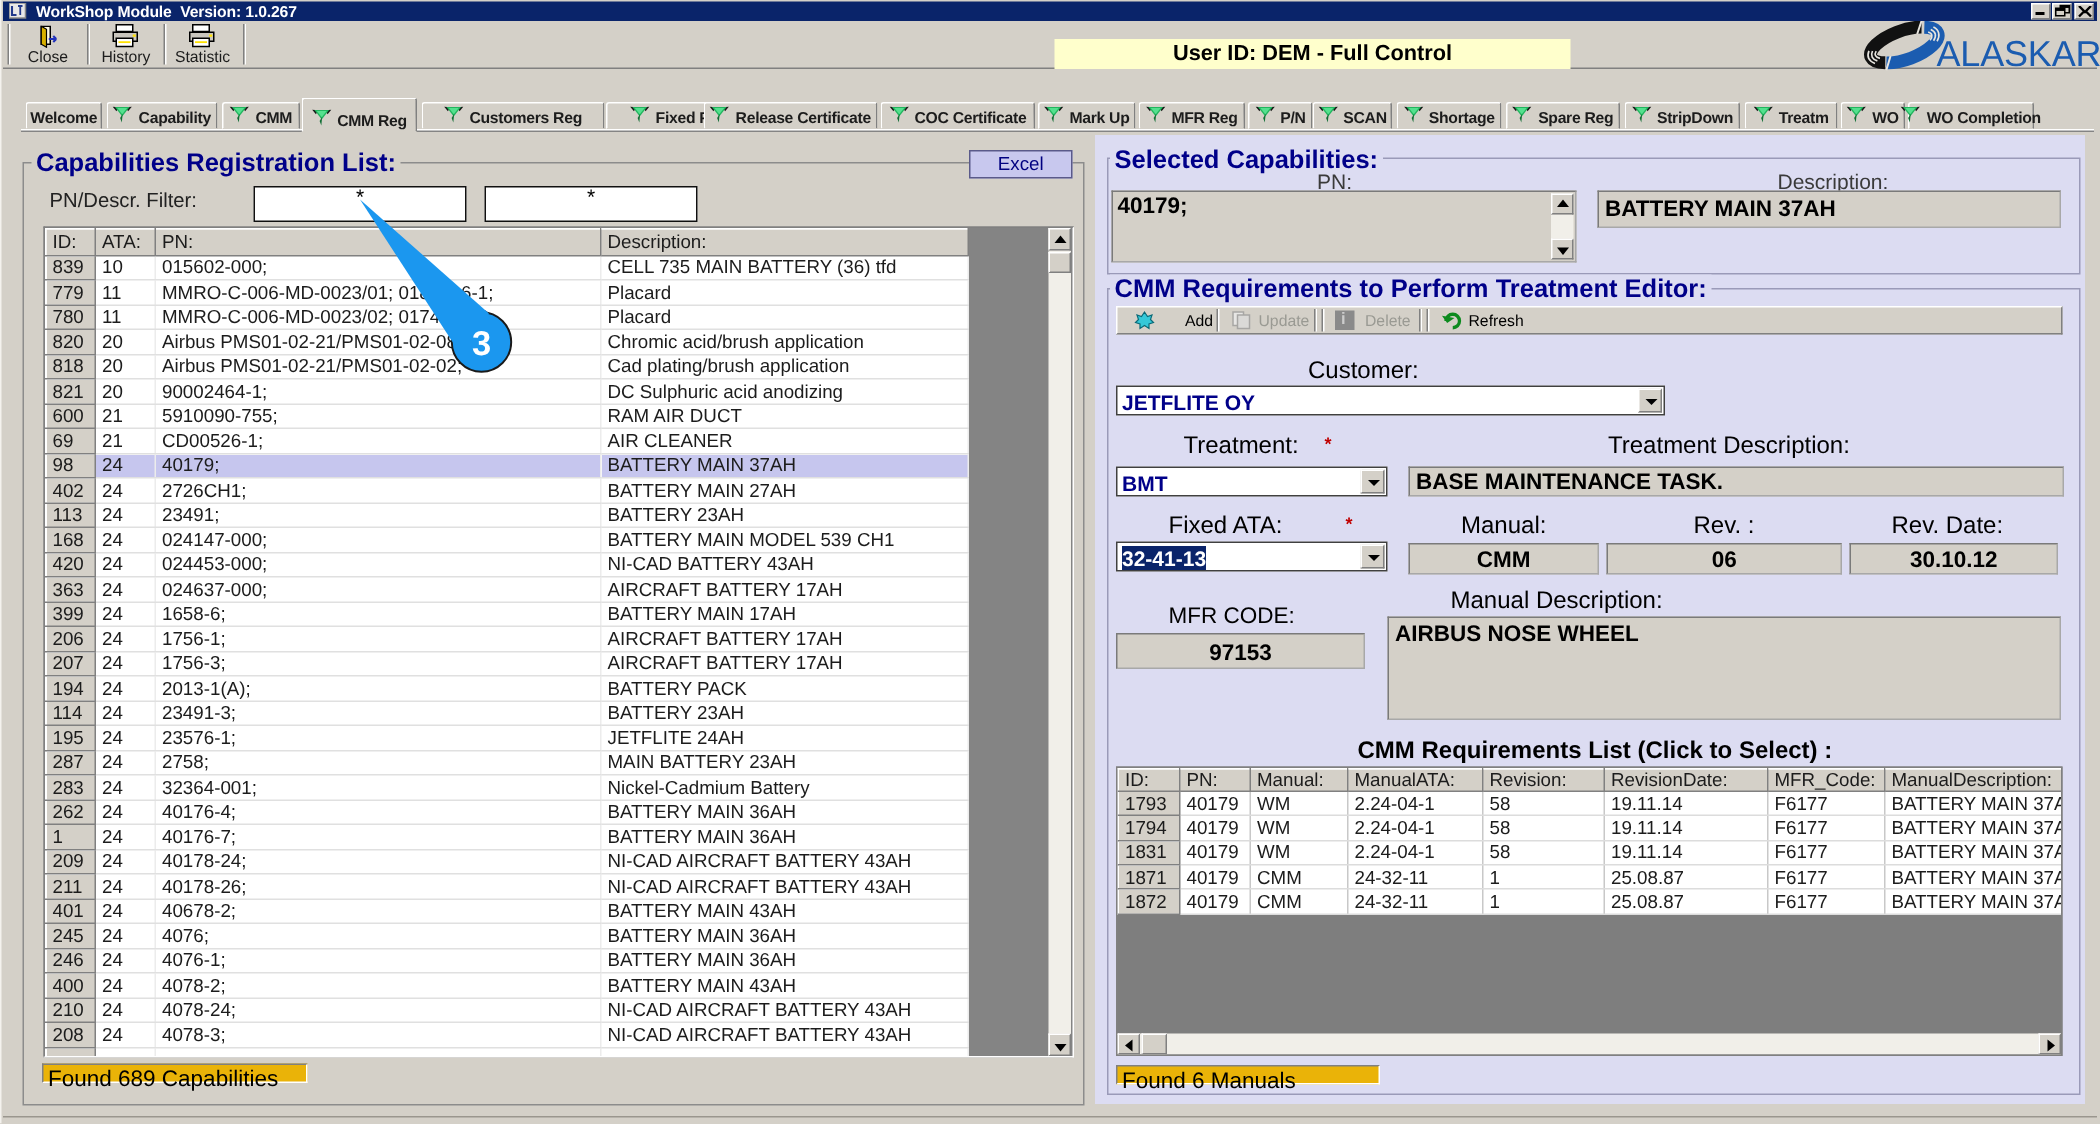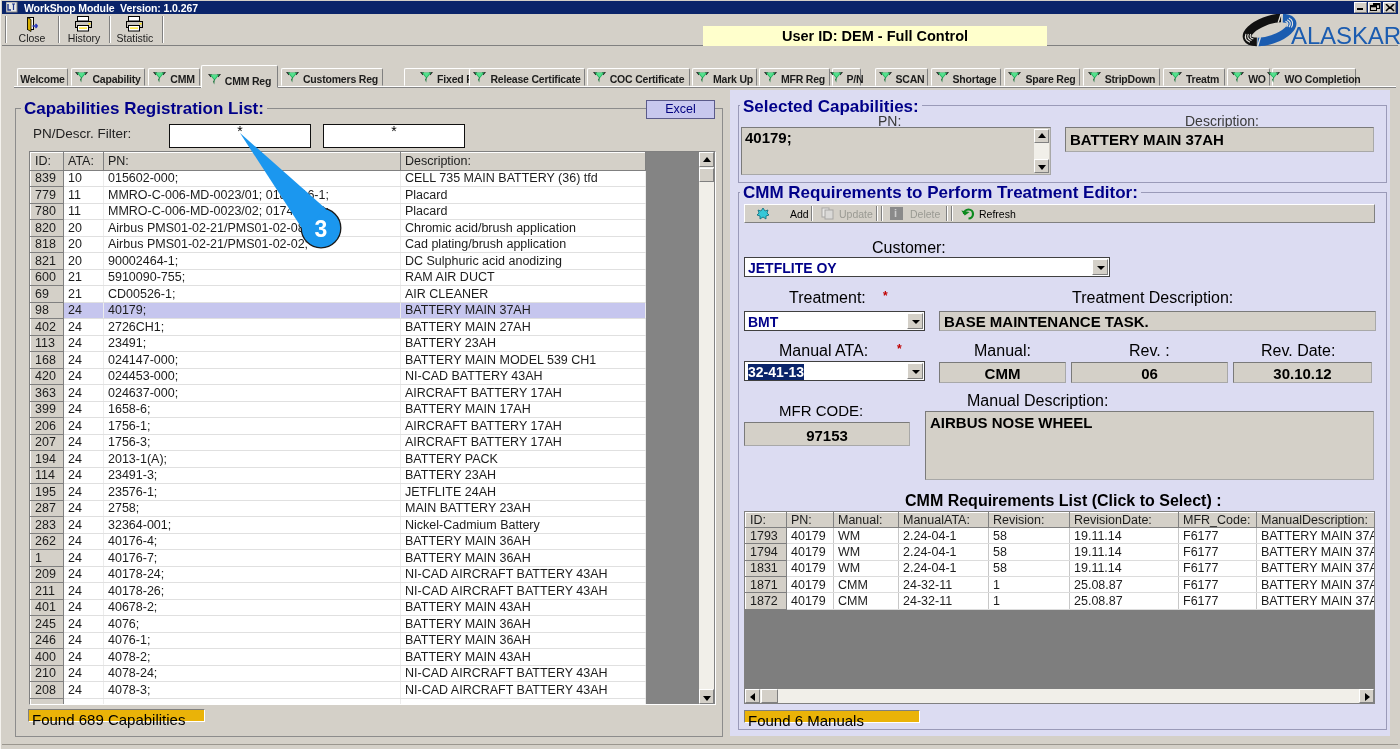--- a/index.html
+++ b/index.html
@@ -169,21 +169,21 @@
 <div class="tab sel" style="left:201px;width:77px;">
     <span class="ticon"><svg width="13" height="11" viewBox="0 0 13 11">
         <polygon points="0,0 4.2,0.6 2.6,3.2" fill="#161616"></polygon>
         <polygon points="8.8,0.6 13,0 10.4,3.2" fill="#161616"></polygon>
         <polygon points="1.6,0.4 11.4,0.4 6.5,6.6" fill="#22b55e"></polygon>
         <polygon points="3.2,1 9.8,1 6.5,5.2" fill="#55e08e"></polygon>
         <path d="M6.8,4.8 L6.2,10.6 L5.1,7.6 Z" fill="#0f6e34"></path>
       </svg></span>
     <span>CMM Reg</span>
   </div>
-<div class="tab" style="left:281px;width:102px;">
+<div class="tab" style="left:281px;width:122px;">
     <span class="ticon"><svg width="13" height="11" viewBox="0 0 13 11">
         <polygon points="0,0 4.2,0.6 2.6,3.2" fill="#161616"></polygon>
         <polygon points="8.8,0.6 13,0 10.4,3.2" fill="#161616"></polygon>
         <polygon points="1.6,0.4 11.4,0.4 6.5,6.6" fill="#22b55e"></polygon>
         <polygon points="3.2,1 9.8,1 6.5,5.2" fill="#55e08e"></polygon>
         <path d="M6.8,4.8 L6.2,10.6 L5.1,7.6 Z" fill="#0f6e34"></path>
       </svg></span>
     <span>Customers Reg</span>
   </div>
 <div class="tab" style="left:404px;width:103px;">
@@ -229,21 +229,21 @@
 <div class="tab" style="left:759px;width:71px;">
     <span class="ticon"><svg width="13" height="11" viewBox="0 0 13 11">
         <polygon points="0,0 4.2,0.6 2.6,3.2" fill="#161616"></polygon>
         <polygon points="8.8,0.6 13,0 10.4,3.2" fill="#161616"></polygon>
         <polygon points="1.6,0.4 11.4,0.4 6.5,6.6" fill="#22b55e"></polygon>
         <polygon points="3.2,1 9.8,1 6.5,5.2" fill="#55e08e"></polygon>
         <path d="M6.8,4.8 L6.2,10.6 L5.1,7.6 Z" fill="#0f6e34"></path>
       </svg></span>
     <span>MFR Reg</span>
   </div>
-<div class="tab" style="left:832px;width:29px;">
+<div class="tab" style="left:832px;width:43px;">
     <span class="ticon"><svg width="13" height="11" viewBox="0 0 13 11">
         <polygon points="0,0 4.2,0.6 2.6,3.2" fill="#161616"></polygon>
         <polygon points="8.8,0.6 13,0 10.4,3.2" fill="#161616"></polygon>
         <polygon points="1.6,0.4 11.4,0.4 6.5,6.6" fill="#22b55e"></polygon>
         <polygon points="3.2,1 9.8,1 6.5,5.2" fill="#55e08e"></polygon>
         <path d="M6.8,4.8 L6.2,10.6 L5.1,7.6 Z" fill="#0f6e34"></path>
       </svg></span>
     <span>P/N</span>
   </div>
 <div class="tab" style="left:875px;width:53px;">
@@ -606,21 +606,21 @@
 <div class="biglab" style="left:789px;top:289px;">Treatment:</div>
 <div class="ast abs" style="left:883px;top:289px;">*</div>
 <div class="combo" style="left:744px;top:311px;width:181px;height:20px;">
     <span class="cv">BMT</span>
     <span class="dd"></span>
   </div>
 <div class="biglab" style="left:1072px;top:289px;">Treatment Description:</div>
 <div class="gbox" style="left:939px;top:311px;width:437px;height:20px;">
     <span style="position:absolute;left:4px;top:1px;">BASE MAINTENANCE TASK.</span>
   </div>
-<div class="biglab" style="left:779px;top:342px;">Manual ATA:</div>
+<div class="biglab" style="left:779px;top:342px;">Fixed ATA:</div>
 <div class="ast abs" style="left:897px;top:342px;">*</div>
 <div class="combo" style="left:744px;top:361px;width:181px;height:20px;">
     <span class="cv"><span style="background:#0a246a;color:#fff;">32-41-13</span></span>
     <span class="dd"></span>
   </div>
 <div class="biglab" style="left:974px;top:342px;">Manual:</div>
 <div class="gbox" style="left:939px;top:362px;width:127px;height:21px;text-align:center;padding-top:2px;">CMM</div>
 <div class="biglab" style="left:1129px;top:342px;">Rev. :</div>
 <div class="gbox" style="left:1071px;top:362px;width:157px;height:21px;text-align:center;padding-top:2px;">06</div>
 <div class="biglab" style="left:1261px;top:342px;">Rev. Date:</div>

